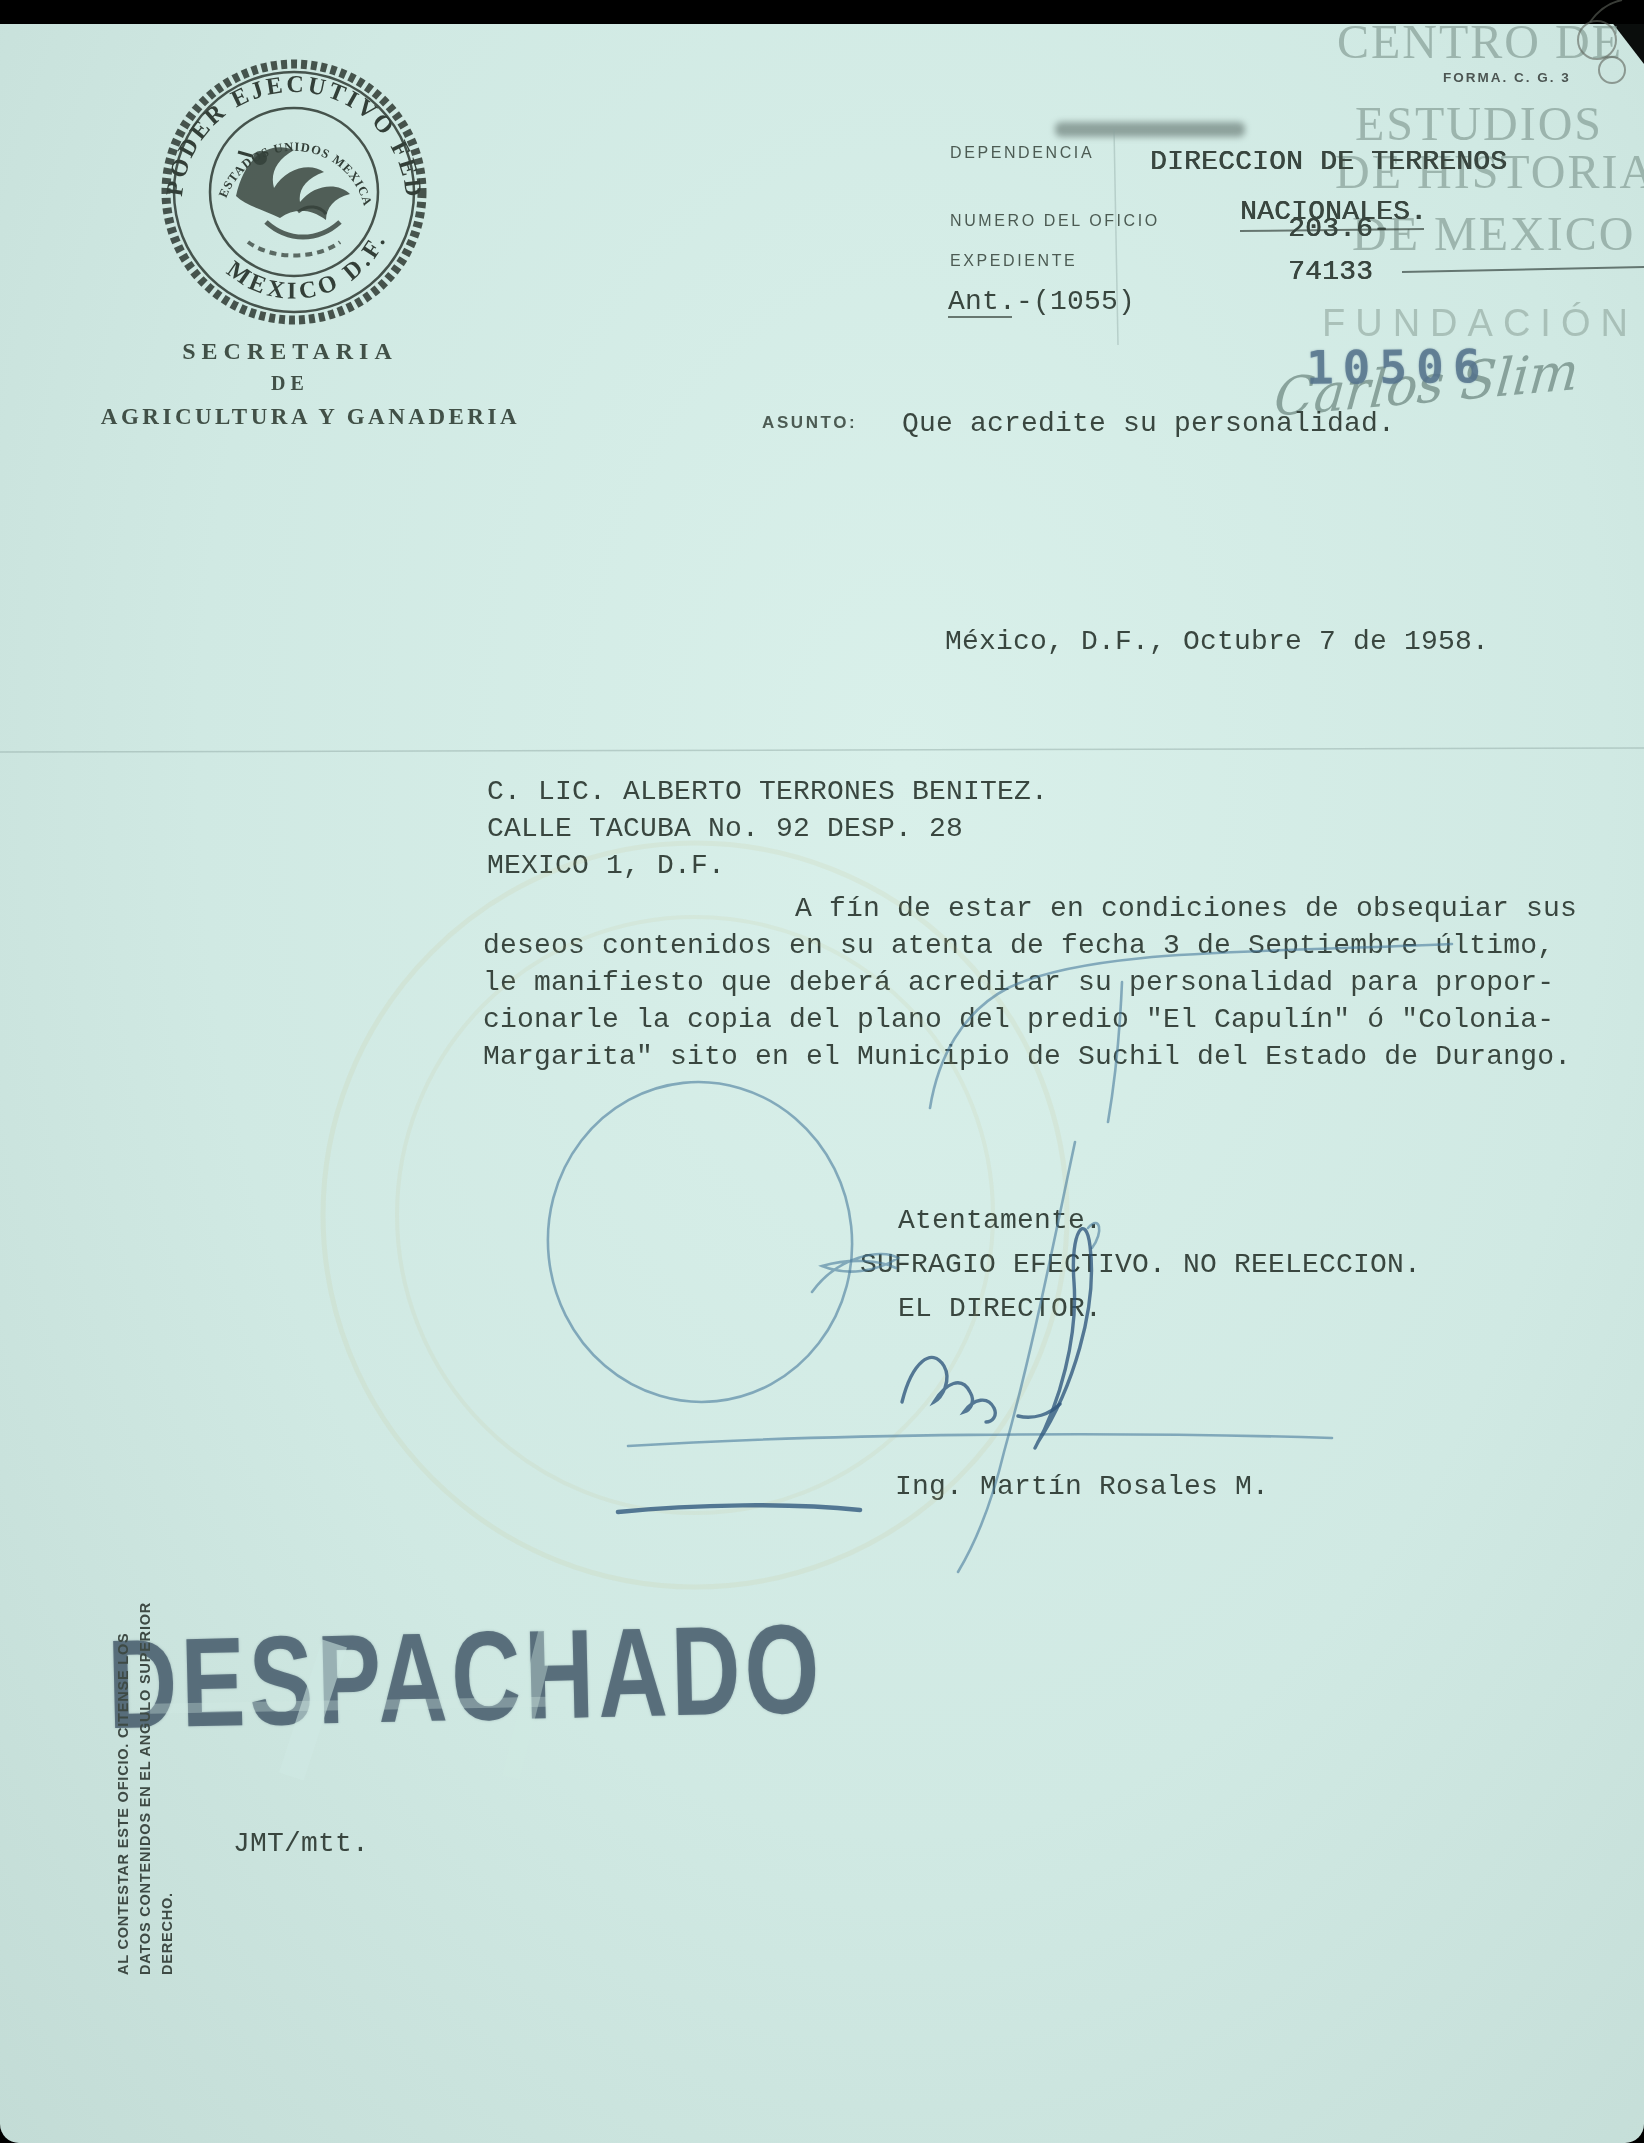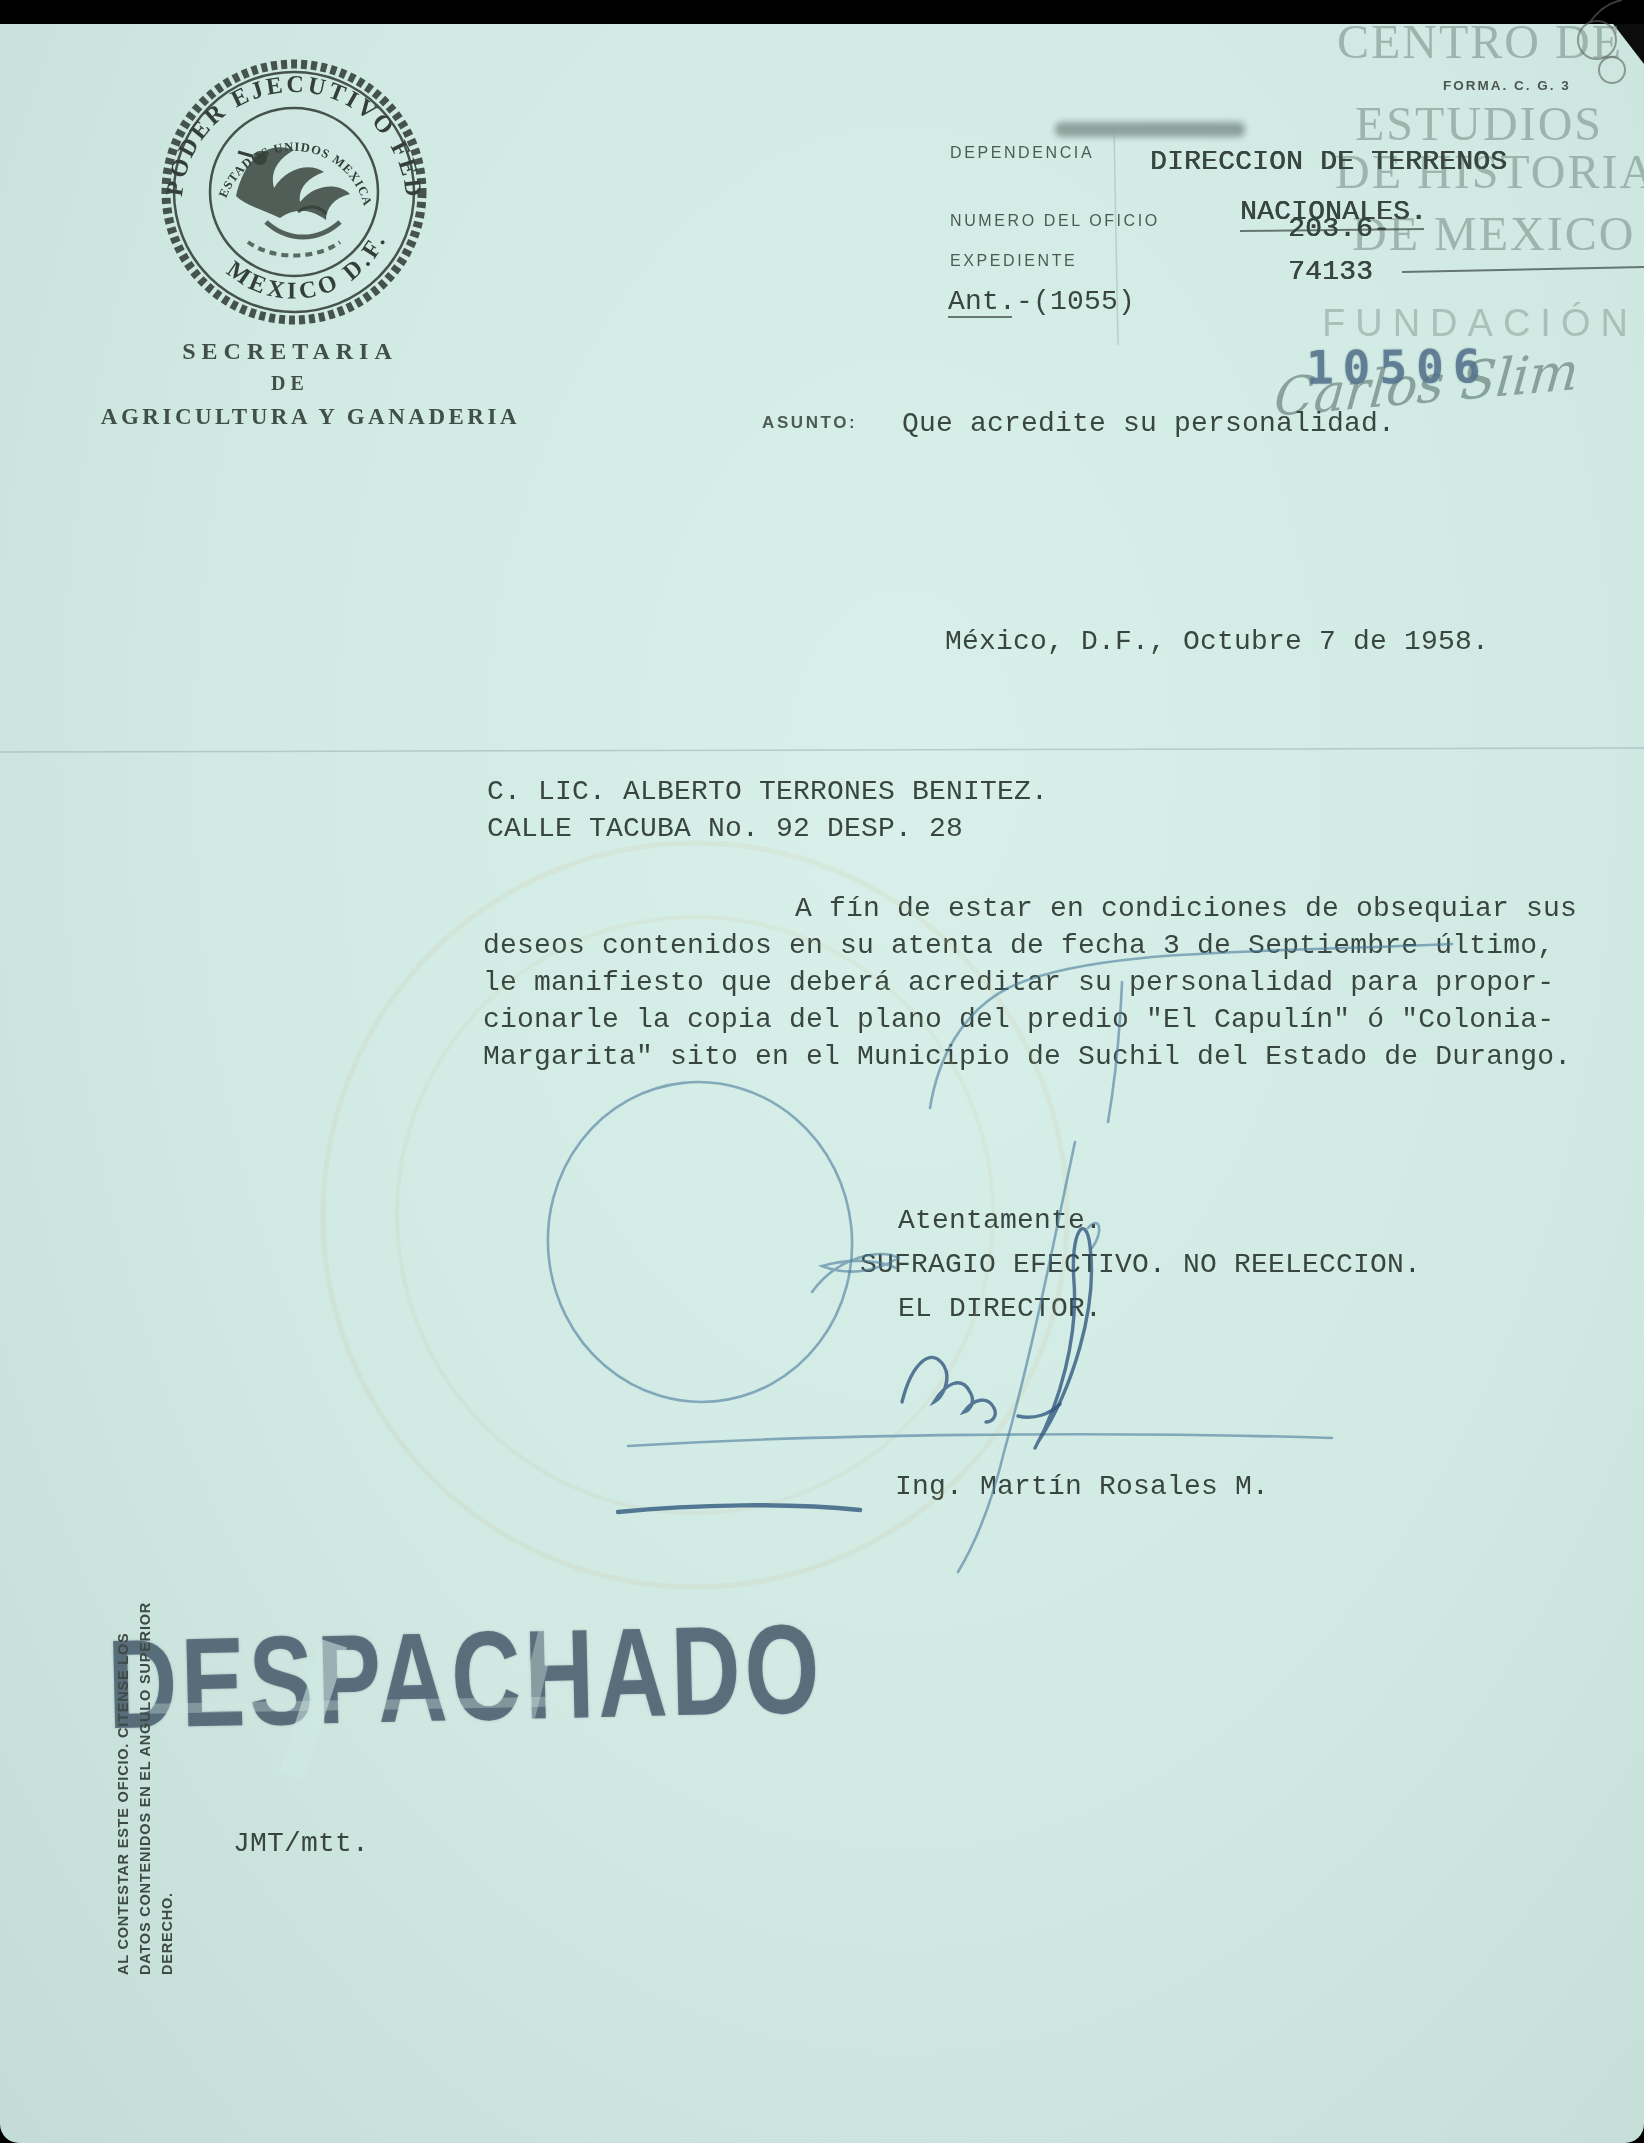--- a/index.html
+++ b/index.html
@@ -53,21 +53,21 @@
   <div id="paper"></div>
   <div class="corner-wedge"></div>
 
   <div class="abs wm" style="left:1337px;top:14px;">CENTRO DE</div>
   <div class="abs wm" style="left:1355px;top:96px;">ESTUDIOS</div>
   <div class="abs wm" style="left:1335px;top:144px;">DE HISTORIA</div>
   <div class="abs wm" style="left:1352px;top:206px;">DE MEXICO</div>
   <div class="abs wm-fund" style="left:1322px;top:302px;">FUNDACIÓN</div>
   <div class="abs wm-script" style="left:1272px;top:368px;">Carlos Slim</div>
 
-  <div class="abs forma" style="left:1443px;top:78px;">FORMA. C. G. 3</div>
+  <div class="abs forma" style="left:1443px;top:70px;">FORMA. C. G. 3</div>
   <div class="abs folio" style="left:1306px;top:340px;transform:rotate(-0.5deg);">10506</div>
 
   <svg class="abs" style="left:148px;top:46px;" width="292" height="292" viewBox="0 0 292 292">
     <g stroke="#333f38" fill="none" opacity="0.88">
       <circle cx="146" cy="146" r="128" stroke-width="9" stroke-dasharray="6 4"></circle>
       <circle cx="146" cy="146" r="120" stroke-width="2.5"></circle>
       <circle cx="146" cy="146" r="84" stroke-width="2.5"></circle>
     </g>
     <defs>
       <path id="arcTop" d="M 34,158 A 112,112 0 0 1 258,158"></path>
@@ -114,20 +114,21 @@
   <div class="abs tw" style="left:948px;top:286px;">Ant.-(1055)</div>
 
   <div class="abs lbl" style="left:762px;top:413px;font-weight:700;font-size:17px;">ASUNTO:</div>
   <div class="abs tw" style="left:902px;top:408px;">Que acredite su personalidad.</div>
 
   <div class="abs tw" style="left:945px;top:590px;margin-top:36px;">México, D.F., Octubre 7 de 1958.</div>
 
   <div class="abs" style="left:487px;top:776px;">
     <div class="tw bodyline">C. LIC. ALBERTO TERRONES BENITEZ.</div>
     <div class="tw bodyline">CALLE TACUBA No. 92 DESP. 28</div>
+    <div class="tw bodyline">MEXICO 1, D.F.</div>
   </div>
 
   <div class="abs" style="left:483px;top:893px;">
     <div class="tw bodyline indent1">A fín de estar en condiciones de obsequiar sus</div>
     <div class="tw bodyline">deseos contenidos en su atenta de fecha 3 de Septiembre último,</div>
     <div class="tw bodyline">le manifiesto que deberá acreditar su personalidad para propor-</div>
     <div class="tw bodyline">cionarle la copia del plano del predio "El Capulín" ó "Colonia-</div>
     <div class="tw bodyline">Margarita" sito en el Municipio de Suchil del Estado de Durango.</div>
   </div>
 

